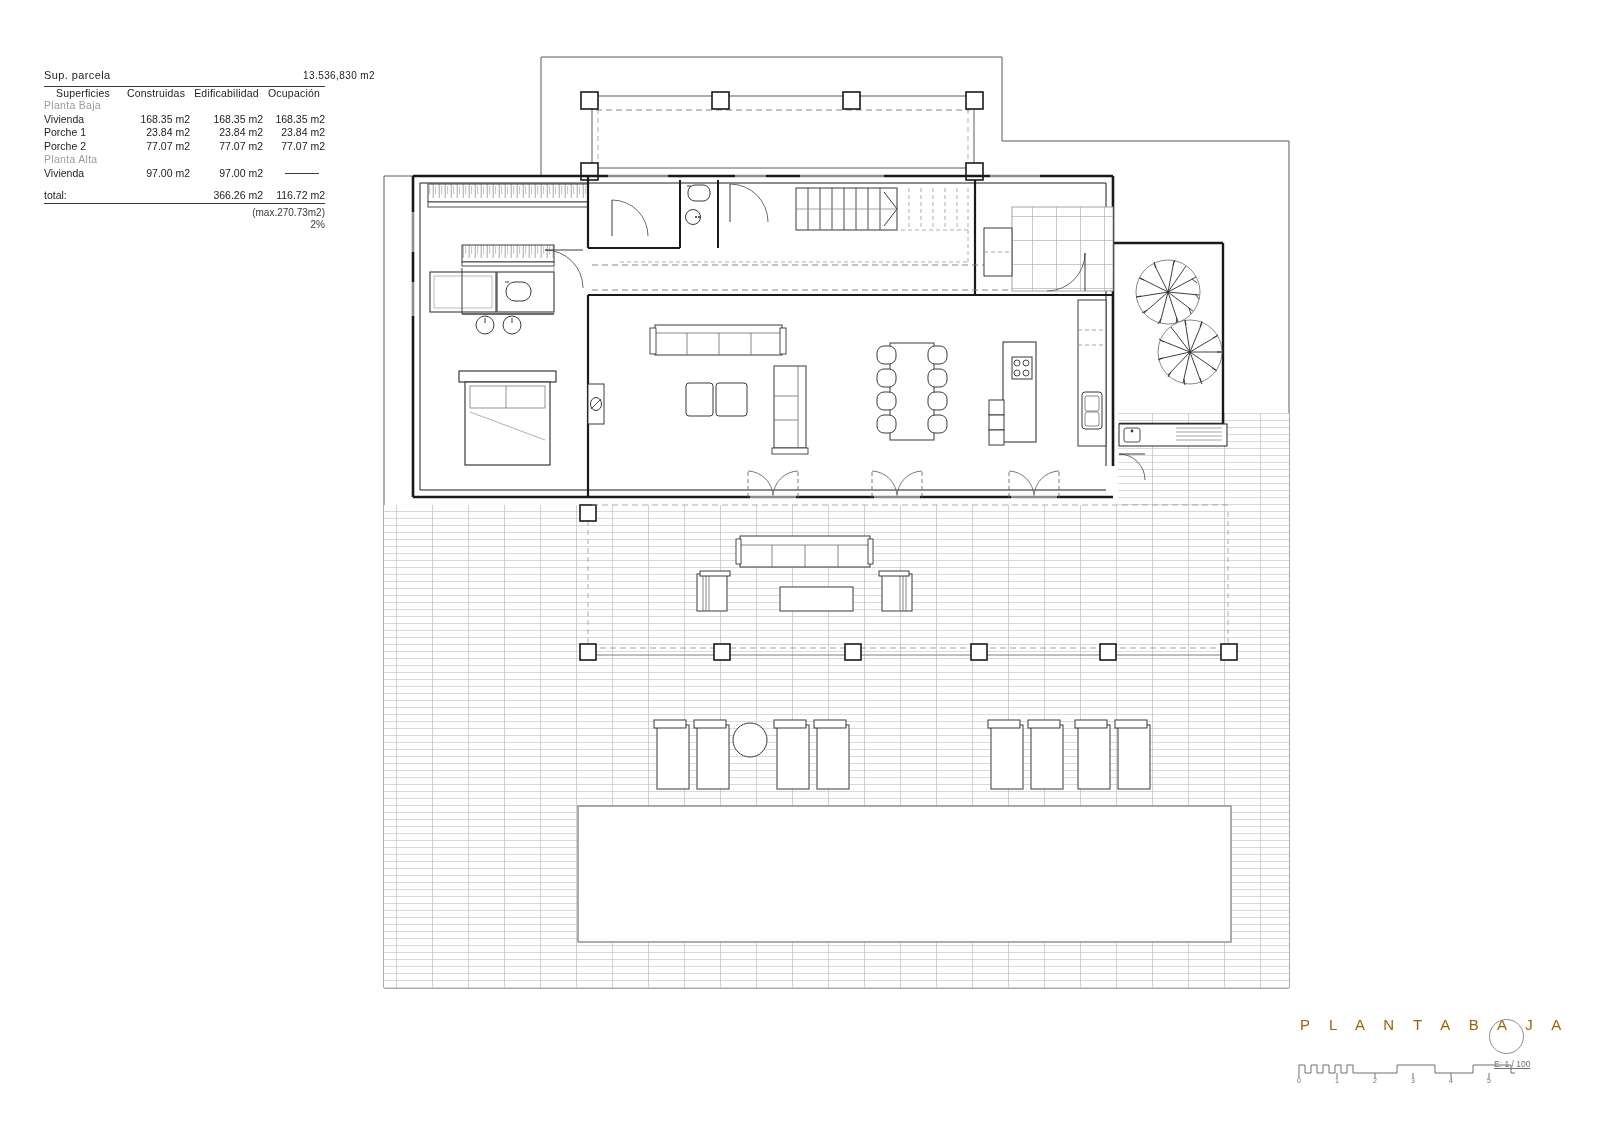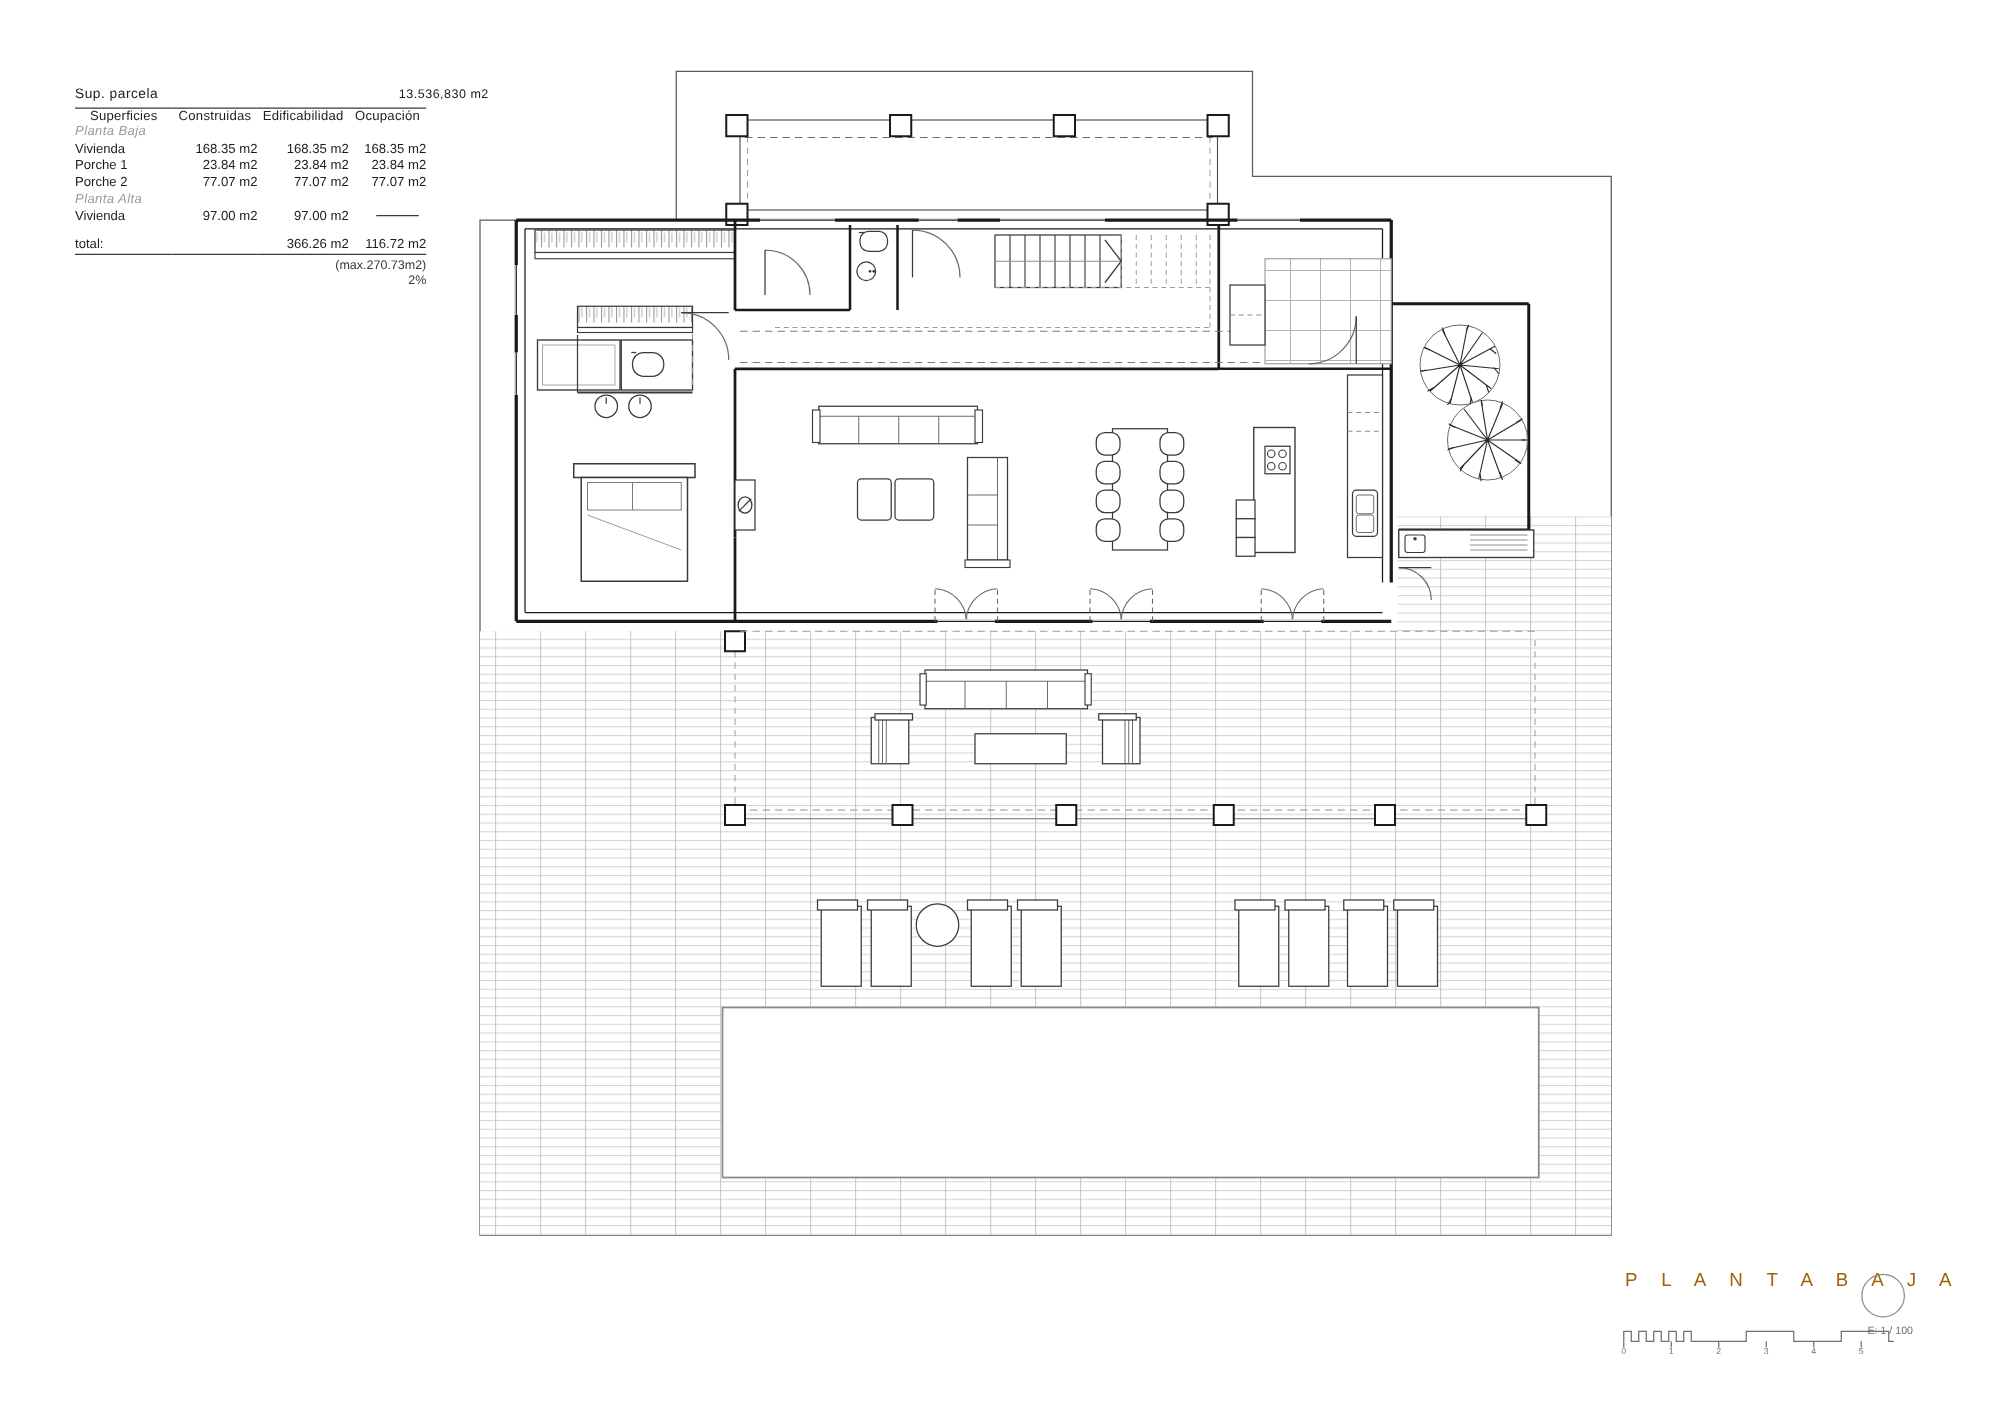--- a/index.html
+++ b/index.html
@@ -1,50 +1,50 @@
 <!DOCTYPE html>
 <html><head>
 <meta charset="utf-8">
 <title>Planta Baja</title>
 <style>
   html,body{margin:0;padding:0;background:#ffffff;}
   body{width:1600px;height:1131px;position:relative;overflow:hidden;
        font-family:"Liberation Sans", sans-serif;color:#222;}
 
   
-  #surface-block{position:absolute;left:60px;top:28px;width:300px;}
+  #surface-block{position:absolute;left:44px;top:28px;width:300px;}
   #sup-parcela-row{display:flex;justify-content:space-between;align-items:baseline;
       font-size:11px;color:#1d1d1d;letter-spacing:.4px;margin-bottom:5px;}
   #sup-parcela-row .lbl{font-size:11px;}
   #sup-parcela-row .val{font-size:10px;white-space:nowrap;transform:translateX(31px);margin-top:42px;}
 
   table.surf{border-collapse:collapse;width:281px;font-size:10px;color:#1d1d1d;}
   table.surf th,table.surf td{border:0;padding:0;}
   .tbl-outer{border-top:1.1px solid #3a3a3a;border-bottom:1.1px solid #3a3a3a;}
   .hdr-row td{padding:5px 0 6px 0;font-size:10.5px;letter-spacing:.2px;
       border-bottom:1.1px solid #3a3a3a;text-align:center;}
   .hdr-row td.c0{text-align:center;}
   .vl{border-left:1.1px solid #3a3a3a;}
-  .sec-label{color:#9a9a9a;font-style:italic;font-size:10.5px;padding-top:7px;padding-bottom:2px;
+  .sec-label{color:#9a9a9a;font-size:10.5px;padding-top:7px;padding-bottom:2px;
       letter-spacing:.3px;}
   td.nm{padding-left:12px;text-align:left;font-size:10.5px;line-height:13.5px;}
   td.num{text-align:right;padding-right:10px;font-size:10.5px;line-height:13.5px;white-space:nowrap;}
   .spacer-row td{height:9px;}
   .total-row td{border-top:1.1px solid #3a3a3a;padding-top:6px;padding-bottom:6px;font-size:10.5px;}
   .dashline{display:inline-block;width:34px;border-bottom:1px solid #3a3a3a;
       vertical-align:middle;margin-right:6px;}
   #tbl-foot{width:281px;text-align:right;font-size:10px;color:#3a3a3a;margin-top:3px;line-height:12px;}
 
   
   #title-block{position:absolute;left:1300px;top:1016px;width:270px;}
   #plan-title{font-size:15px;letter-spacing:7.5px;color:#a16207;white-space:nowrap;}
   #title-circle{position:absolute;left:1489px;top:1019px;width:33px;height:33px;
       border:1.2px solid #8d8d8d;border-radius:50%;}
   #scalebar-wrap{position:absolute;left:1297px;top:1055px;width:240px;height:28px;}
-  #scale-label{position:absolute;left:1494px;top:1059px;font-size:8.5px;color:#6f6f6f;white-space:nowrap;}
+  #scale-label{position:absolute;left:1494px;top:1059px;font-size:8.5px;color:#6f6f6f;white-space:nowrap;text-decoration:underline;}
 
   
   #plan-canvas{position:absolute;left:0;top:0;width:1600px;height:1131px;}
   svg{display:block;}
 </style>
 </head>
 <body>
 
 <div id="surface-block">
 

